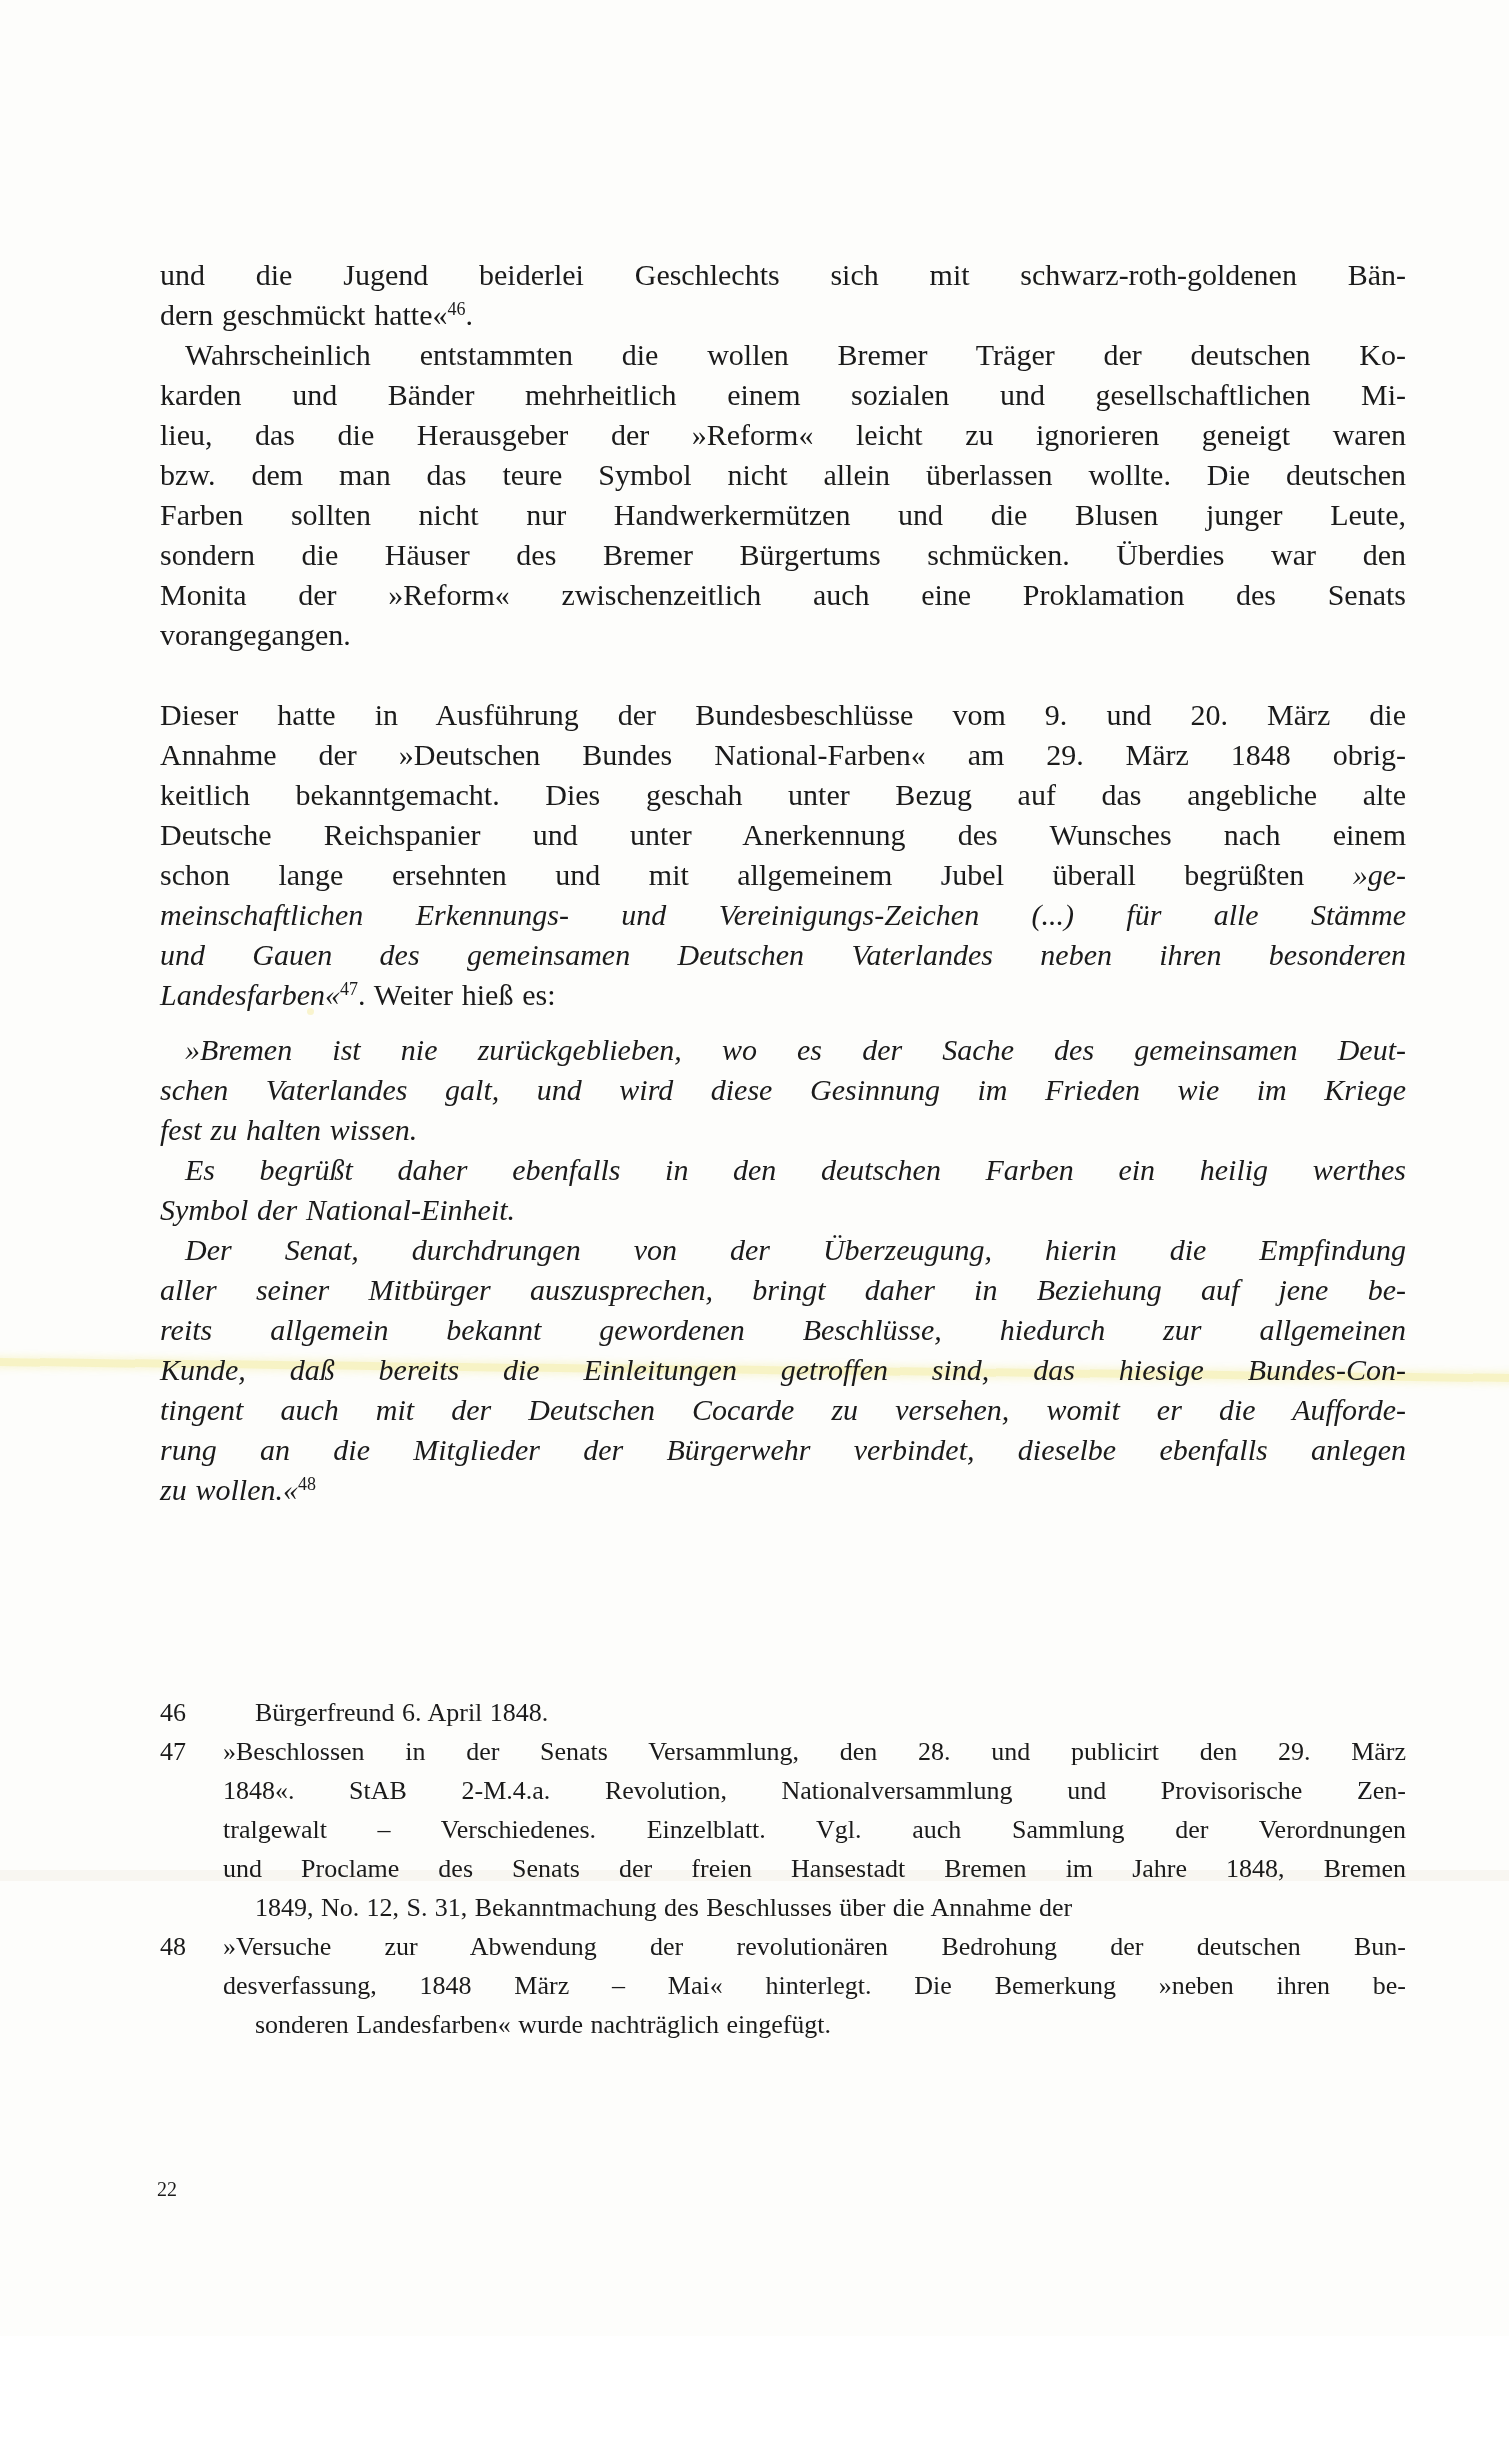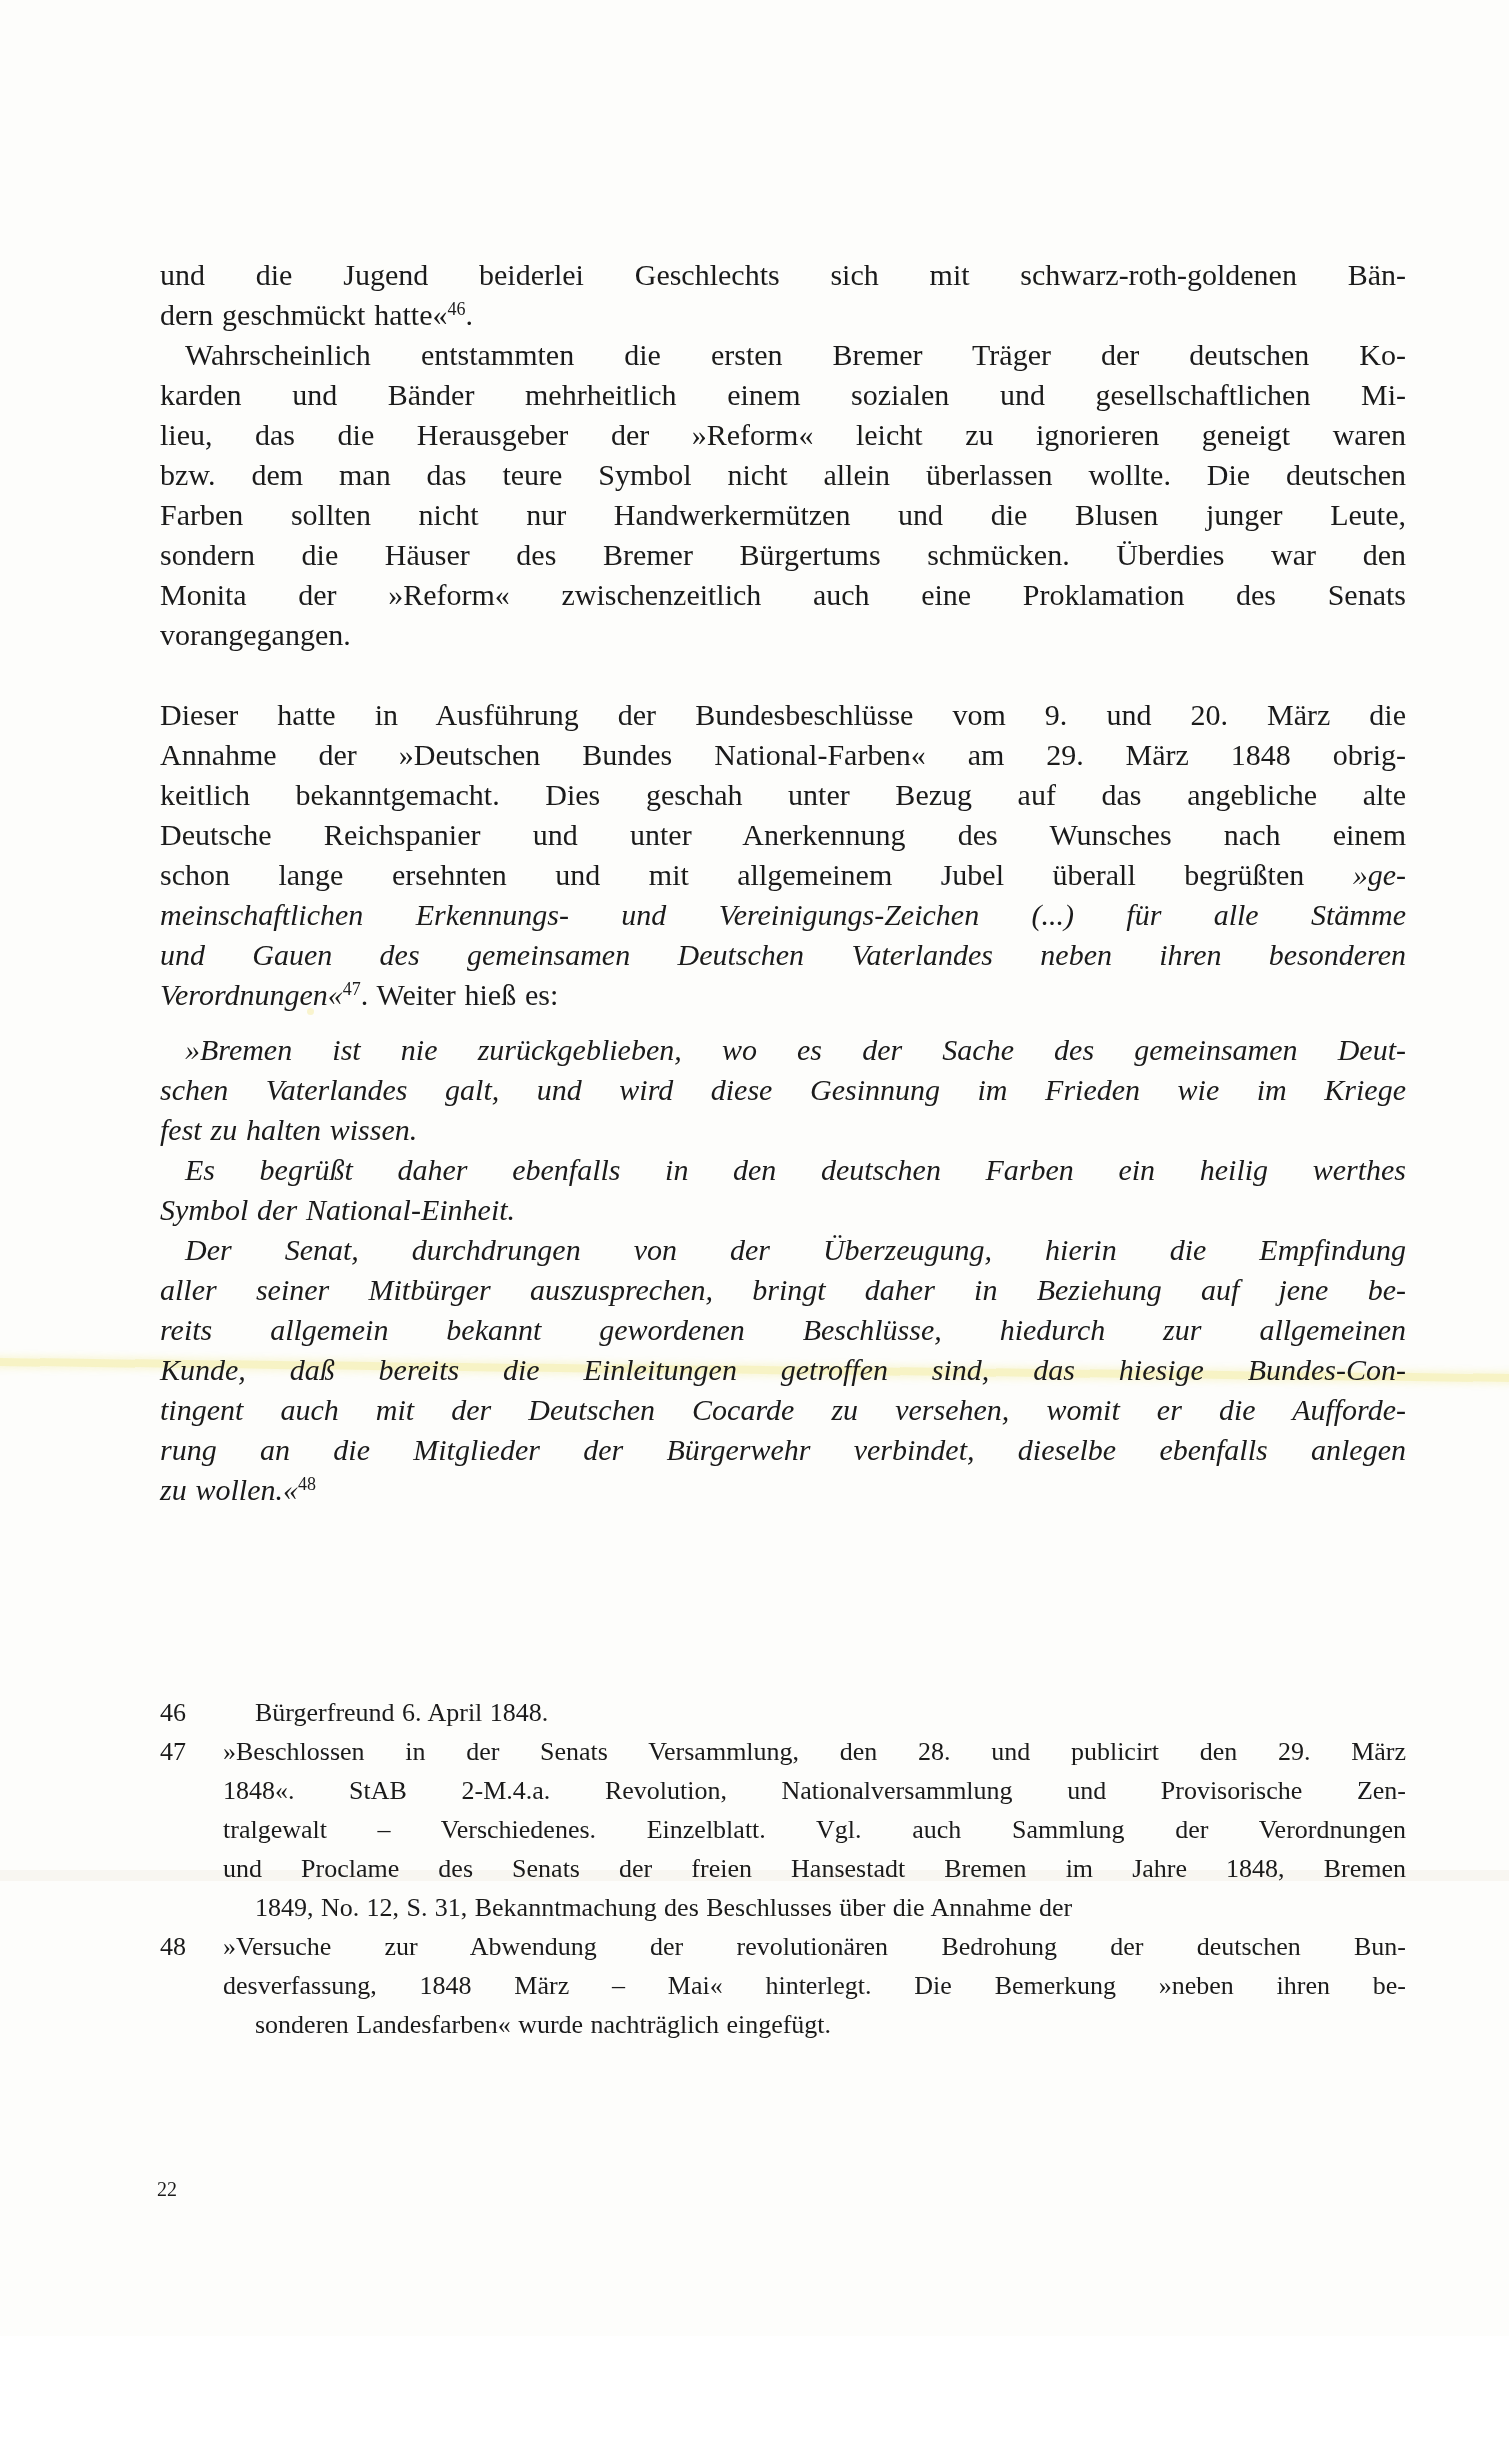--- a/index.html
+++ b/index.html
@@ -93,38 +93,38 @@
   <div class="speck-1"></div>
   <div class="speck-2"></div>
 
   <div class="text-col">
     <div id="paragraphs">
         <div class="para">
           <div class="line">und die Jugend beiderlei Geschlechts sich mit schwarz-roth-goldenen Bän-</div>
           <div class="line">dern geschmückt hatte«<sup>46</sup>.</div>
         </div>
         <div class="para indent">
-          <div class="line">Wahrscheinlich entstammten die ersten Bremer Träger der deutschen Ko-</div>
+          <div class="line">Wahrscheinlich entstammten die wollen Bremer Träger der deutschen Ko-</div>
           <div class="line">karden und Bänder mehrheitlich einem sozialen und gesellschaftlichen Mi-</div>
           <div class="line">lieu, das die Herausgeber der »Reform« leicht zu ignorieren geneigt waren</div>
           <div class="line">bzw. dem man das teure Symbol nicht allein überlassen wollte. Die deutschen</div>
           <div class="line">Farben sollten nicht nur Handwerkermützen und die Blusen junger Leute,</div>
           <div class="line">sondern die Häuser des Bremer Bürgertums schmücken. Überdies war den</div>
           <div class="line">Monita der »Reform« zwischenzeitlich auch eine Proklamation des Senats</div>
           <div class="line">vorangegangen.</div>
         </div>
         <div class="para gap-blank">
           <div class="line">Dieser hatte in Ausführung der Bundesbeschlüsse vom 9. und 20. März die</div>
           <div class="line">Annahme der »Deutschen Bundes National-Farben« am 29. März 1848 obrig-</div>
           <div class="line">keitlich bekanntgemacht. Dies geschah unter Bezug auf das angebliche alte</div>
           <div class="line">Deutsche Reichspanier und unter Anerkennung des Wunsches nach einem</div>
           <div class="line">schon lange ersehnten und mit allgemeinem Jubel überall begrüßten <i>»ge-</i></div>
           <div class="line"><i>meinschaftlichen Erkennungs- und Vereinigungs-Zeichen (...) für alle Stämme</i></div>
           <div class="line"><i>und Gauen des gemeinsamen Deutschen Vaterlandes neben ihren besonderen</i></div>
-          <div class="line"><i>Verordnungen«</i><sup>47</sup>. Weiter hieß es:</div>
+          <div class="line"><i>Landesfarben«</i><sup>47</sup>. Weiter hieß es:</div>
         </div>
         <div class="para quote indent gap-small">
           <div class="line">»Bremen ist nie zurückgeblieben, wo es der Sache des gemeinsamen Deut-</div>
           <div class="line">schen Vaterlandes galt, und wird diese Gesinnung im Frieden wie im Kriege</div>
           <div class="line">fest zu halten wissen.</div>
         </div>
         <div class="para quote indent">
           <div class="line">Es begrüßt daher ebenfalls in den deutschen Farben ein heilig werthes</div>
           <div class="line">Symbol der National-Einheit.</div>
         </div>

